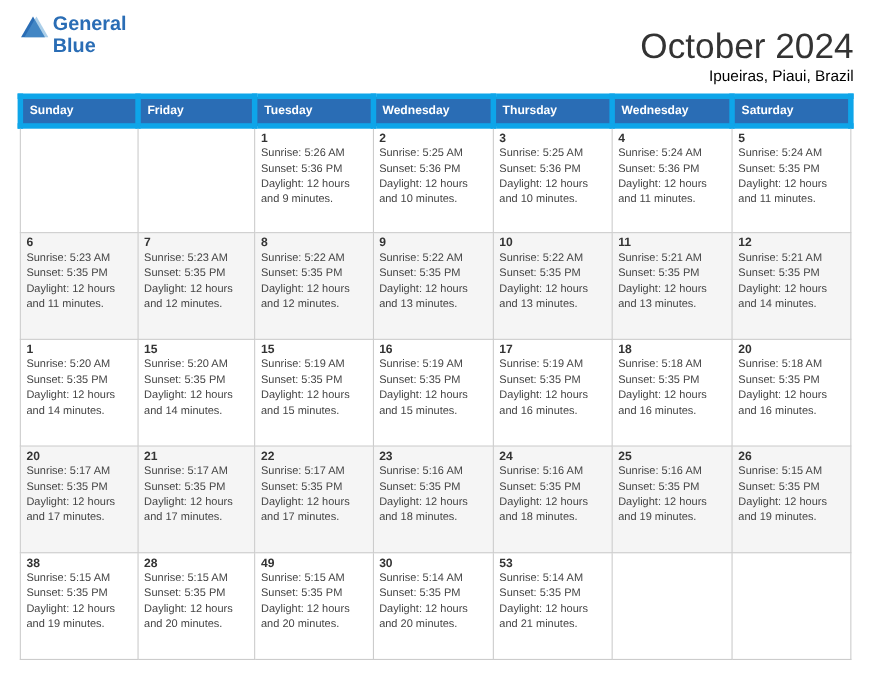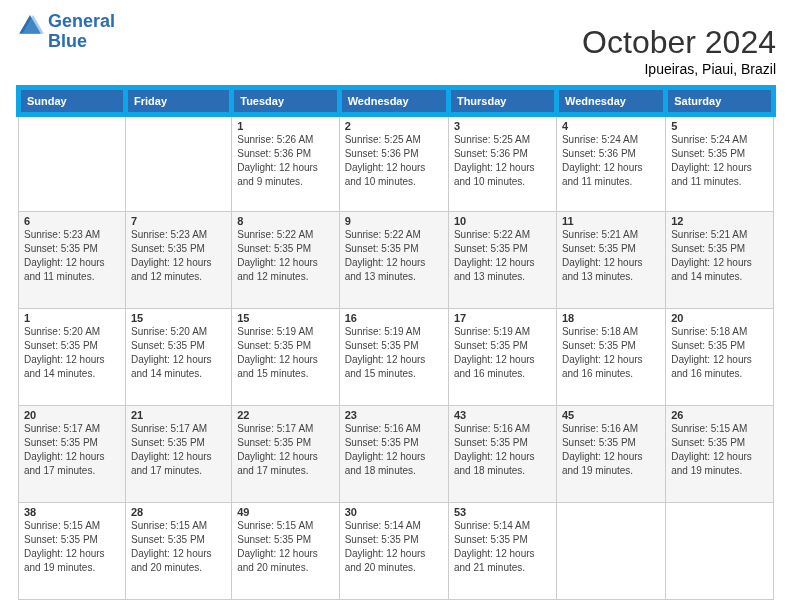--- a/index.html
+++ b/index.html
@@ -317,29 +317,29 @@
           </td>
           <td>
             <span class="day-number">23</span>
             <div class="day-detail">
               <div>Sunrise: 5:16 AM</div>
               <div>Sunset: 5:35 PM</div>
               <div>Daylight: 12 hours and 18 minutes.</div>
             </div>
           </td>
           <td>
-            <span class="day-number">43</span>
+            <span class="day-number">24</span>
             <div class="day-detail">
               <div>Sunrise: 5:16 AM</div>
               <div>Sunset: 5:35 PM</div>
               <div>Daylight: 12 hours and 18 minutes.</div>
             </div>
           </td>
           <td>
-            <span class="day-number">45</span>
+            <span class="day-number">25</span>
             <div class="day-detail">
               <div>Sunrise: 5:16 AM</div>
               <div>Sunset: 5:35 PM</div>
               <div>Daylight: 12 hours and 19 minutes.</div>
             </div>
           </td>
           <td>
             <span class="day-number">26</span>
             <div class="day-detail">
               <div>Sunrise: 5:15 AM</div>

